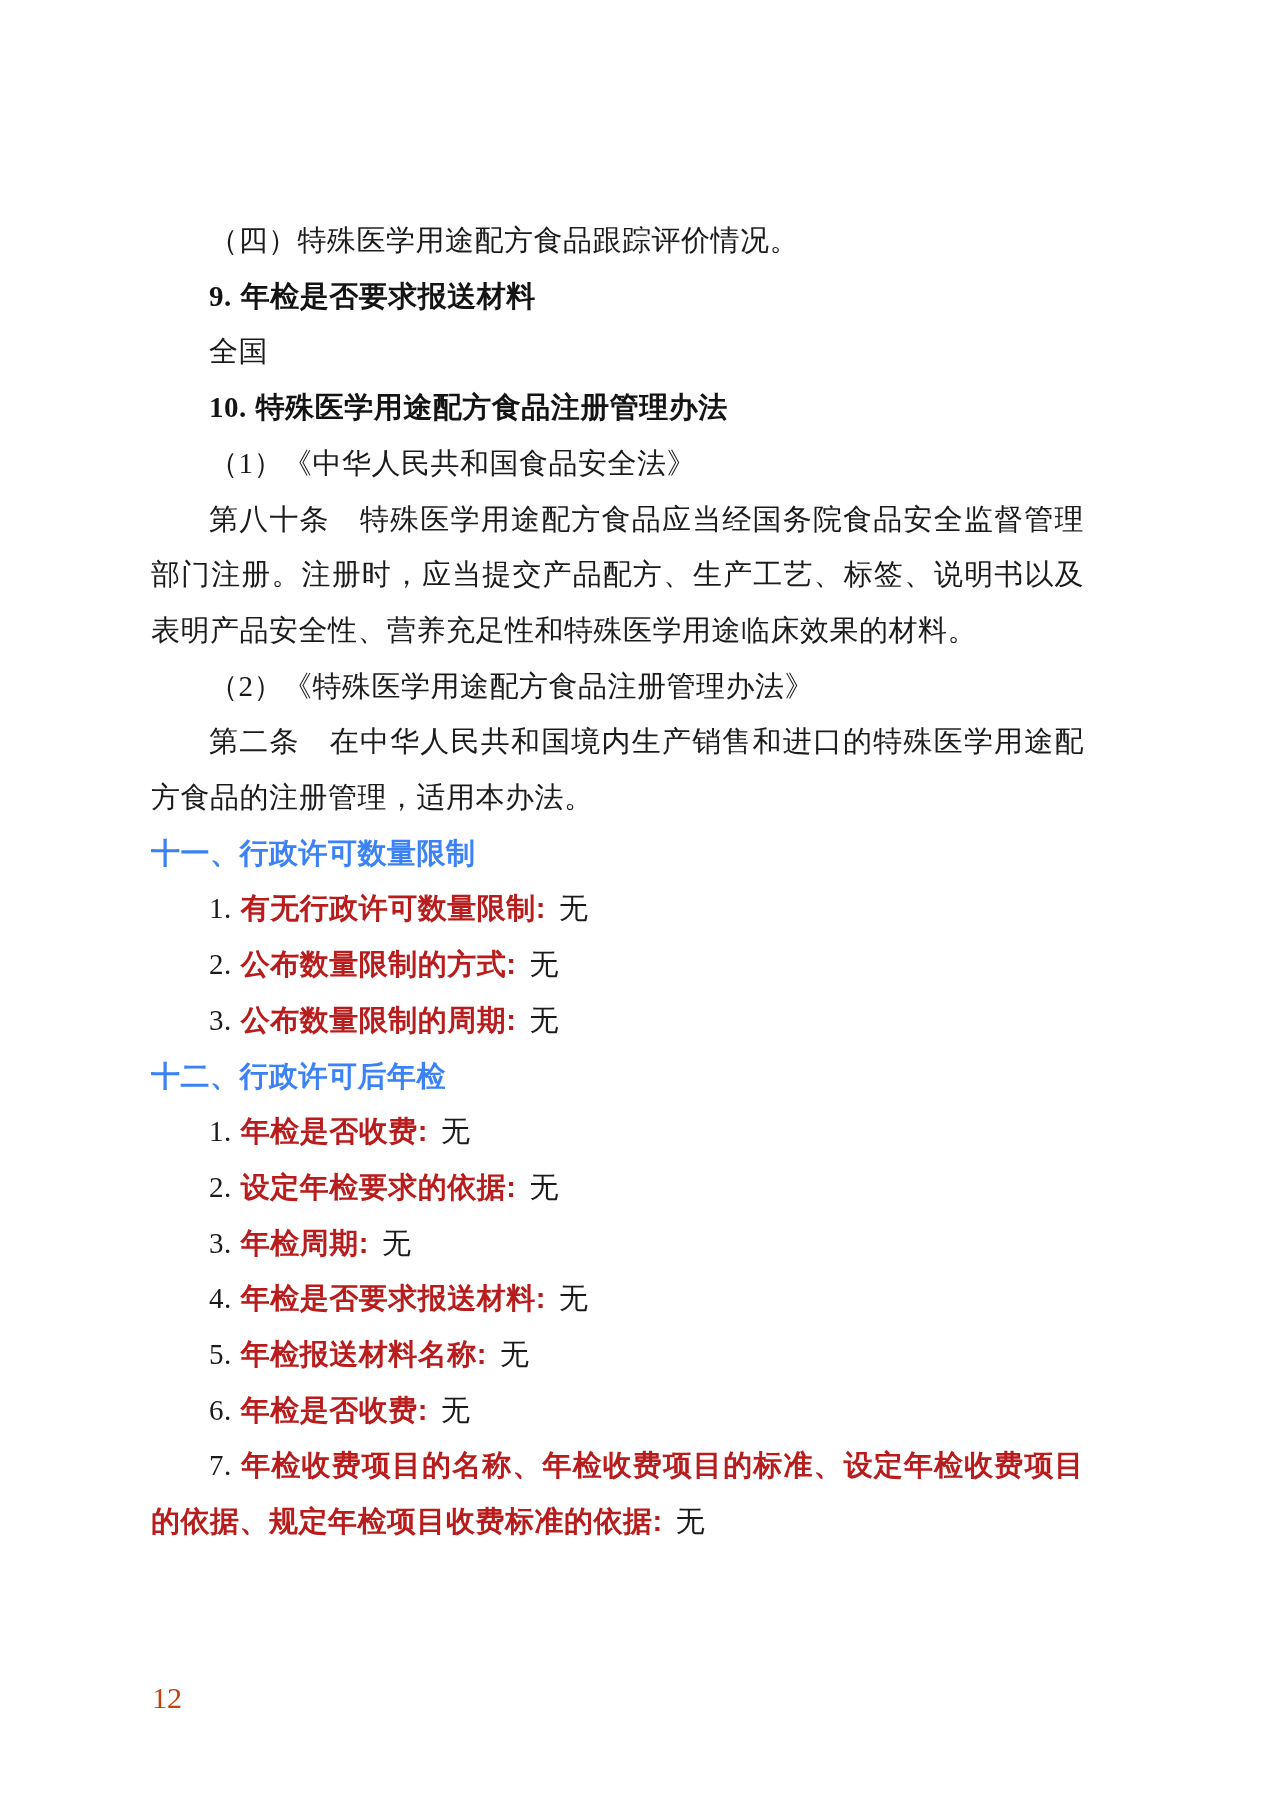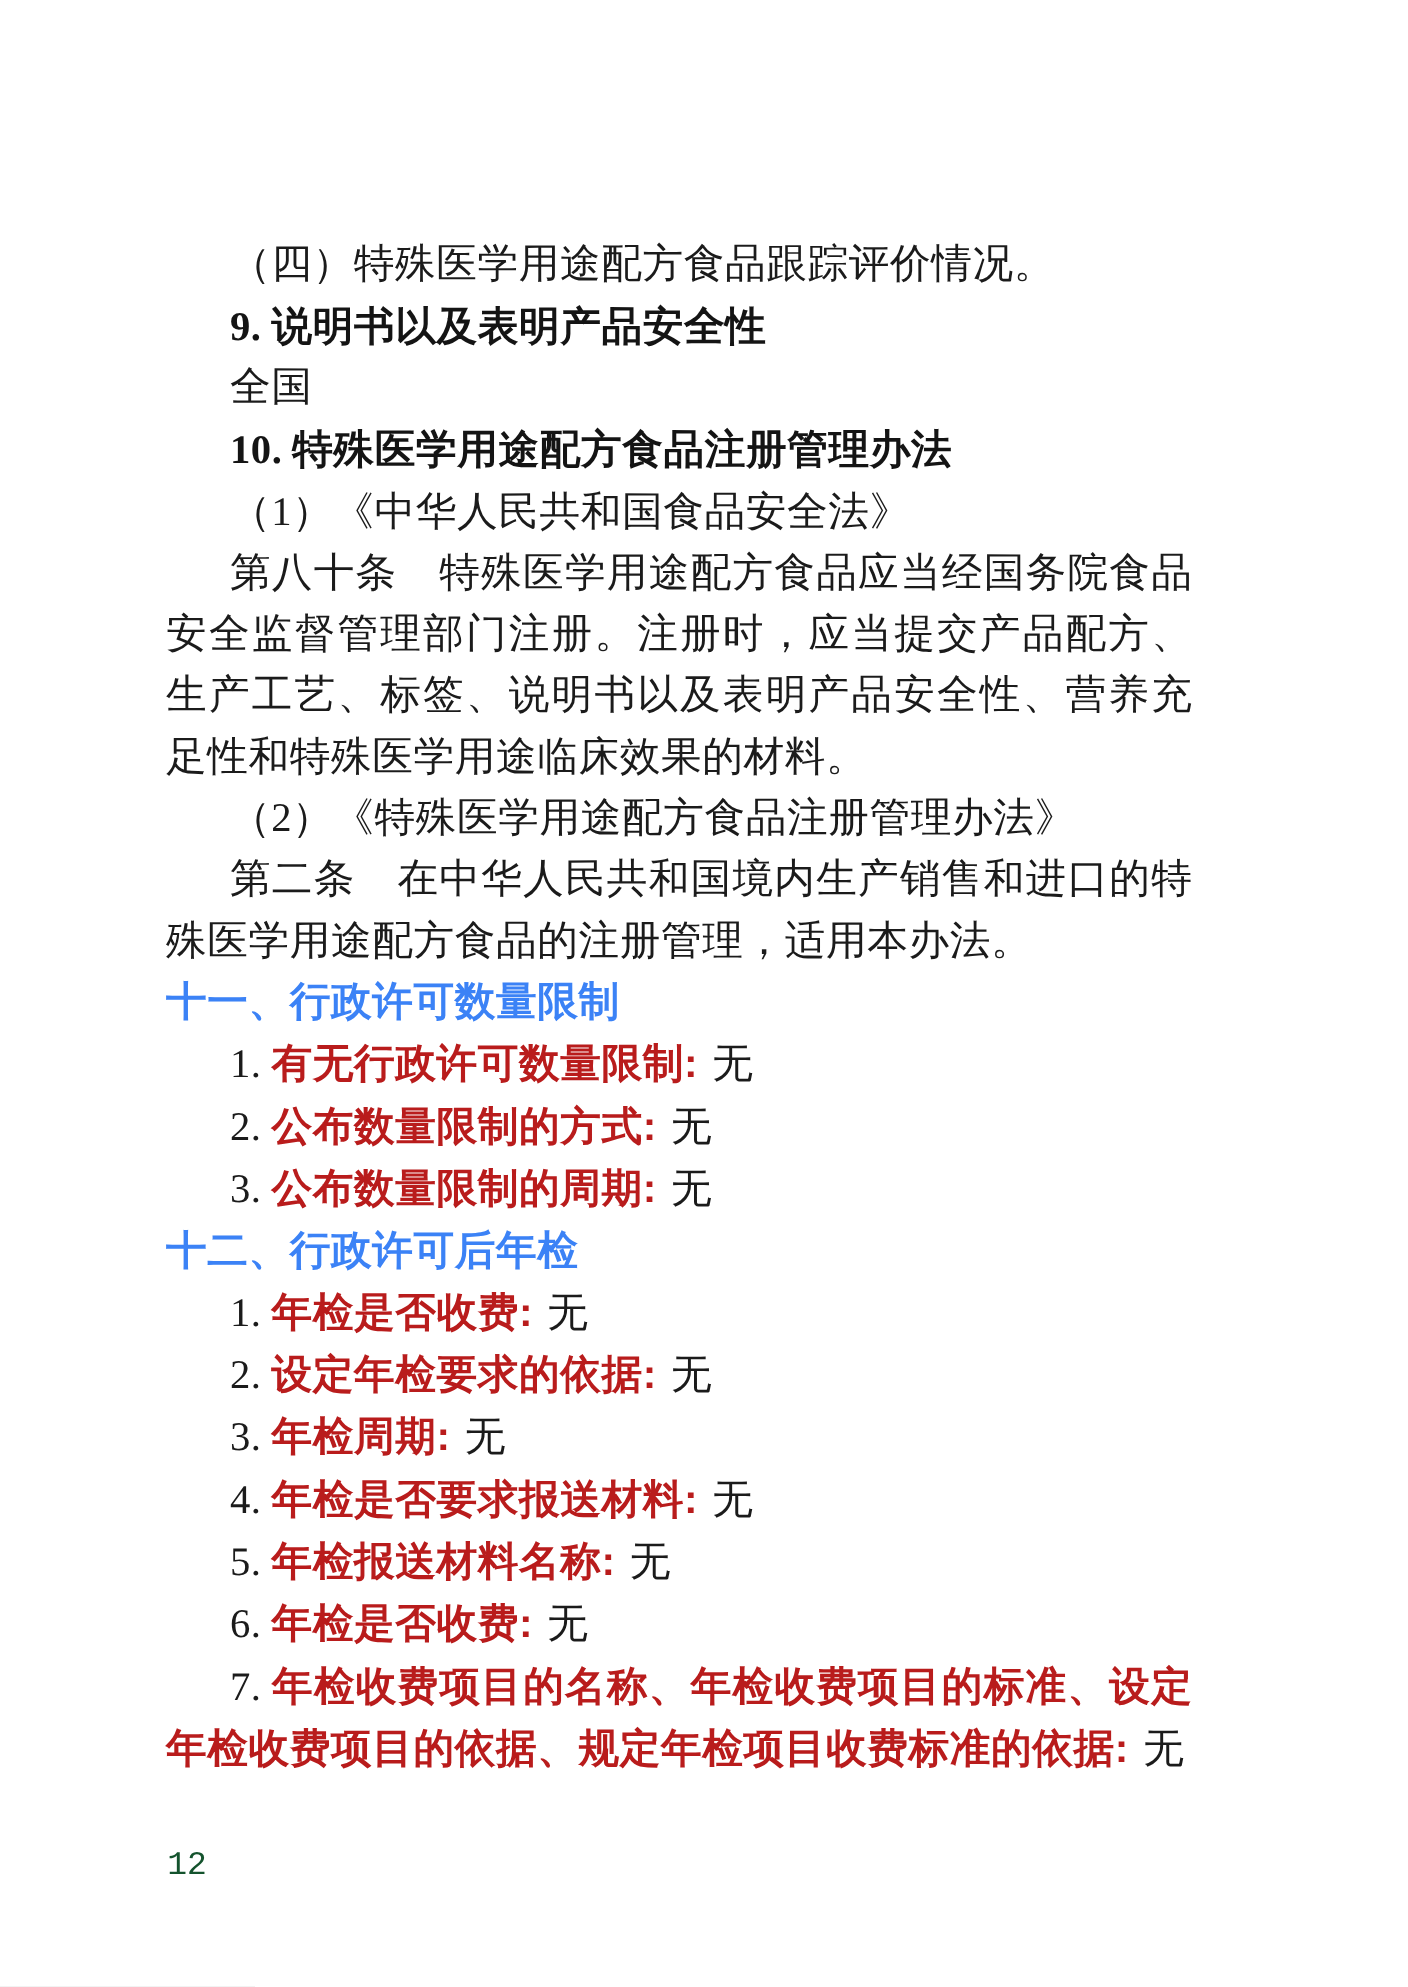--- a/index.html
+++ b/index.html
@@ -13,21 +13,21 @@
   }
   .content {
     position: absolute;
     left: 151px;
     top: 213px;
     width: 933px;
   }
   .line {
     margin: 0;
     font-family: "Liberation Serif", "DejaVu Serif", serif;
-    font-size: 37px;
+    font-size: 29px;
     line-height: 55.7px;
     color: #1b1b1b;
     letter-spacing: 0.5px;
   }
   .indent { text-indent: 58px; }
   .justify { text-align: justify; }
   
   .heading { font-weight: bold; color: #141414; }
   .heading .hnum { font-family: "Liberation Serif", "DejaVu Serif", serif; }
   .heading .htxt {
@@ -53,35 +53,35 @@
   }
   .item .ival {
     font-family: "Liberation Serif", "DejaVu Serif", serif;
     font-weight: normal;
     margin-left: 13px;
   }
   .pagenum {
     position: absolute;
     left: 152px;
     top: 1670px;
-    font-family: Liberation Mono, monospace;
+    font-family: Liberation Serif, serif;
     font-size: 30px;
     line-height: 55px;
-    color: #14532d;
+    color: #c2410c;
   }
 </style>
 </head>
 <body>
 
 <div class="page">
   <div class="content">
 
     <p class="line indent">（四）特殊医学用途配方食品跟踪评价情况。</p>
 
-    <p class="line indent heading"><span class="hnum">9.</span><span class="htxt">说明书以及表明产品安全性</span></p>
+    <p class="line indent heading"><span class="hnum">9.</span><span class="htxt">年检是否要求报送材料</span></p>
 
     <p class="line indent">全国</p>
 
     <p class="line indent heading"><span class="hnum">10.</span><span class="htxt">特殊医学用途配方食品注册管理办法</span></p>
 
     <p class="line indent">（1）《中华人民共和国食品安全法》</p>
 
     <p class="line indent justify">第八十条　特殊医学用途配方食品应当经国务院食品安全监督管理部门注册。注册时，应当提交产品配方、生产工艺、标签、说明书以及表明产品安全性、营养充足性和特殊医学用途临床效果的材料。</p>
 
     <p class="line indent">（2）《特殊医学用途配方食品注册管理办法》</p>

